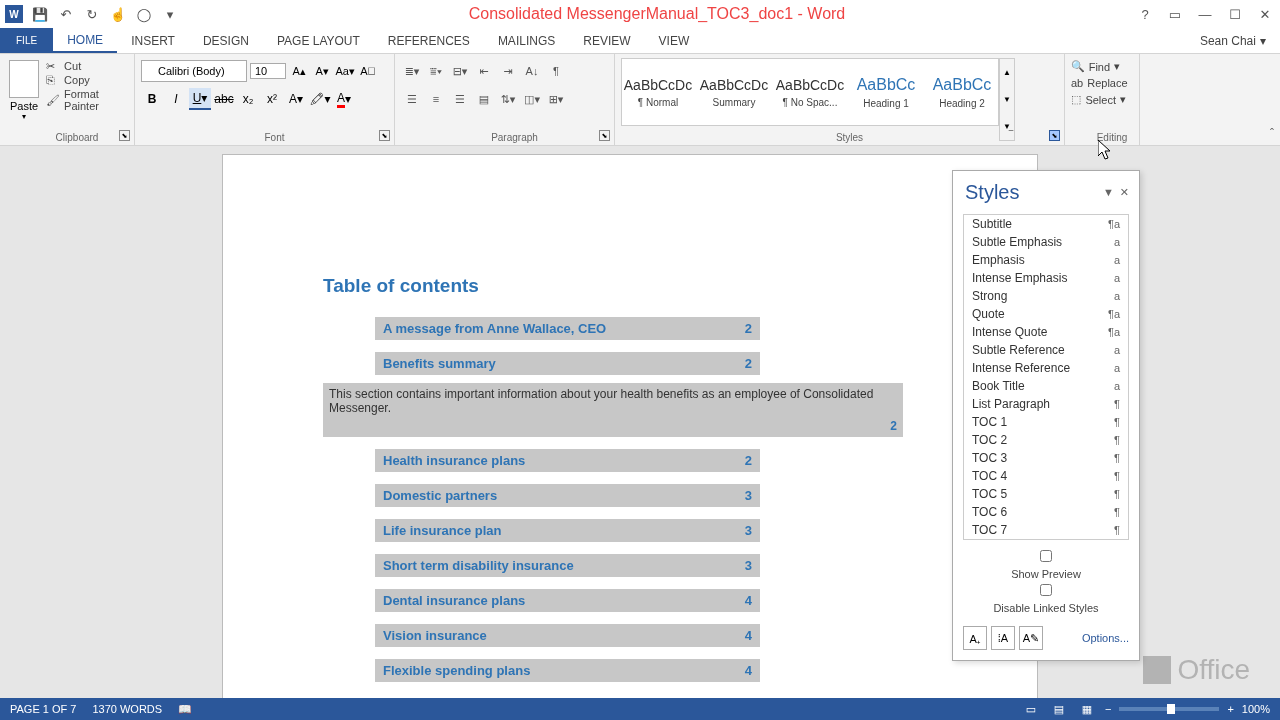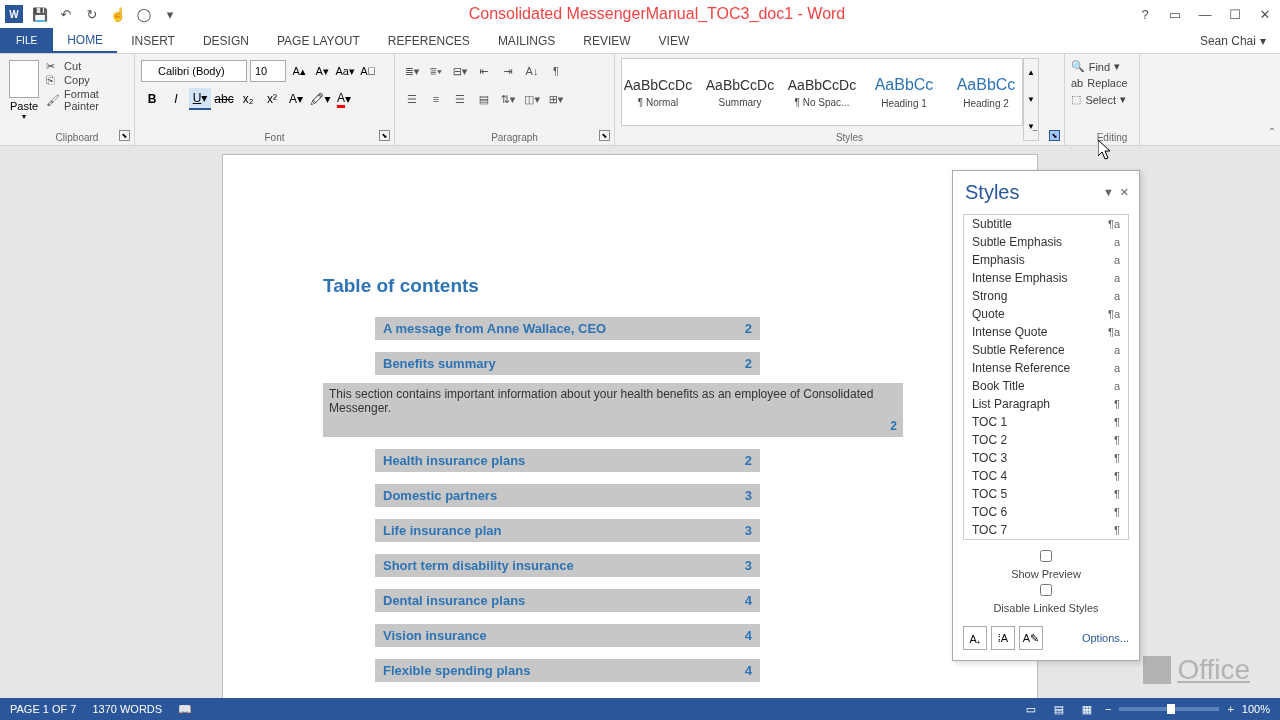--- a/index.html
+++ b/index.html
@@ -30,32 +30,32 @@
 .clipboard-group { width: 135px; }
 .paste-btn { display: flex; flex-direction: column; align-items: center; float: left; width: 40px; height: 70px; }
 .paste-icon { width: 30px; height: 38px; border: 1px solid #aaa; background: #fff; margin-top: 2px; }
 .clip-actions { float: left; display: flex; flex-direction: column; gap: 2px; margin-left: 4px; margin-top: 2px; }
 .clip-action { display: flex; align-items: center; gap: 4px; font-size: 11px; color: #444; }
 .clip-icon { width: 14px; height: 12px; }
 
 .font-group { width: 260px; }
 .font-row1 { display: flex; gap: 3px; align-items: center; margin-top: 2px; }
 .font-name-select { width: 106px; height: 22px; border: 1px solid #aaa; font-size: 11px; padding: 0 16px; background: #fff; }
-.font-size-select { width: 36px; height: 22px; border: 1px solid #aaa; font-size: 11px; padding: 4px 4px; background: #fff; }
+.font-size-select { width: 36px; height: 16px; border: 1px solid #aaa; font-size: 11px; padding: 4px 4px; background: #fff; }
 .font-btn { width: 20px; height: 20px; display: flex; align-items: center; justify-content: center; font-size: 11px; }
 .font-row2 { display: flex; gap: 2px; margin-top: 6px; }
 .fmt-btn { width: 22px; height: 22px; display: flex; align-items: center; justify-content: center; font-size: 12px; }
 .underline-active { border-bottom: 2px solid #2b579a; background: #d4e3f5; }
 
 .paragraph-group { width: 220px; }
 .para-row { display: flex; gap: 2px; margin-top: 2px; }
 .para-btn { width: 22px; height: 22px; display: flex; align-items: center; justify-content: center; font-size: 11px; color: #555; }
 
 .styles-group { width: 450px; display: flex; flex-direction: row; }
-.styles-gallery { height: 68px; display: flex; gap: 14px; border: 1px solid #ccc; background: #fff; padding: 2px; }
+.styles-gallery { height: 68px; display: flex; gap: 8px; border: 1px solid #ccc; background: #fff; padding: 2px; }
 .style-item { width: 68px; height: 62px; display: flex; flex-direction: column; align-items: center; justify-content: center; border: 1px solid transparent; }
 .style-sample { font-size: 14px; color: #333; }
 .style-sample.heading { color: #2e74b5; font-size: 16px; }
 .style-name { font-size: 10px; color: #444; margin-top: 4px; }
 .styles-scroll { width: 16px; display: flex; flex-direction: column; border: 1px solid #ccc; }
 .styles-scroll-btn { flex: 1; display: flex; align-items: center; justify-content: center; font-size: 8px; }
 .styles-launcher-active { background: #a5c7fe; border: 1px solid #2b579a; }
 
 .editing-group { width: 75px; }
 .editing-action { display: flex; align-items: center; gap: 4px; font-size: 11px; color: #444; padding: 2px 0; }
@@ -78,21 +78,21 @@
 .style-glyph { font-size: 11px; color: #666; }
 .styles-pane-checks { padding: 4px 12px; }
 .styles-pane-check { display: flex; align-items: center; gap: 6px; font-size: 11px; color: #444; padding: 2px 0; flex-direction: column; }
 .styles-pane-check input { width: 12px; height: 12px; }
 .styles-pane-footer { display: flex; justify-content: space-between; align-items: center; padding: 6px 10px 10px 10px; }
 .styles-footer-btns { display: flex; gap: 4px; }
 .styles-footer-btn { width: 24px; height: 24px; border: 1px solid #aaa; display: flex; align-items: center; justify-content: center; font-size: 11px; }
 .styles-options-link { color: #2b579a; font-size: 11px; }
 
 
-.office-logo { position: absolute; right: 30px; bottom: 34px; color: #b3b3b3; font-size: 28px; display: flex; align-items: center; gap: 6px; font-weight: 300; text-decoration: underline; }
+.office-logo { position: absolute; right: 30px; bottom: 34px; color: #b3b3b3; font-size: 28px; display: flex; align-items: center; gap: 6px; font-weight: 300; }
 .office-logo .box { width: 28px; height: 28px; background: #b3b3b3; }
 
 
 .cursor { position: absolute; top: 140px; left: 1098px; z-index: 50; }
 .cursor svg { width: 16px; height: 22px; }
 
 
 .status-bar { position: absolute; bottom: 0; left: 0; right: 0; height: 22px; background: #2b579a; color: #fff; display: flex; align-items: center; font-size: 11px; padding: 10px 10px; justify-content: space-between; }
 .status-left { display: flex; gap: 16px; }
 .status-right { display: flex; gap: 8px; align-items: center; }

